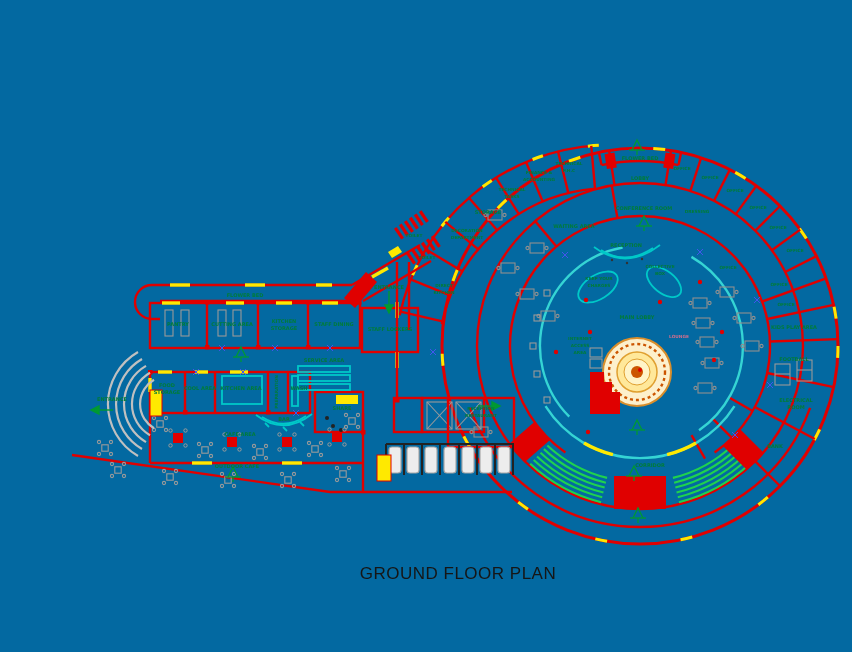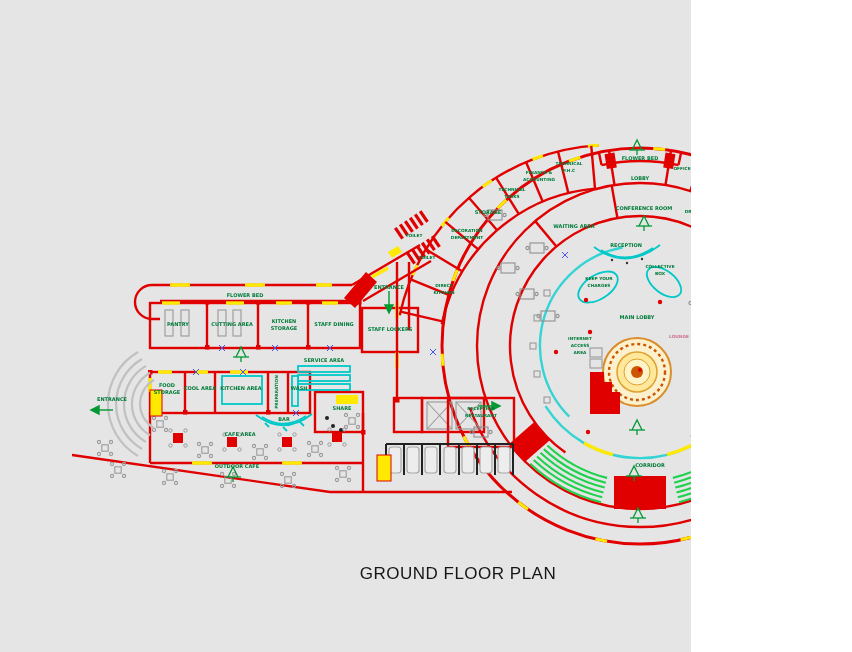--- a/index.html
+++ b/index.html
@@ -1,16 +1,16 @@
 <!DOCTYPE html>
 <html><head>
 <meta charset="utf-8">
 <style>
   html,body{margin:0;padding:0;background:#ffffff;}
-  .stage{position:relative;width:691px;height:652px;background:#e5e5e5;overflow:hidden;
+  .stage{position:relative;width:852px;height:652px;background:#0369a1;overflow:hidden;
          font-family:"DejaVu Sans",sans-serif;}
   svg{position:absolute;left:0;top:0;}
   text{font-family:"DejaVu Sans",sans-serif;font-weight:bold;fill:#007c3a;text-anchor:middle;}
   .lbl{font-size:5px;}
   .lbl4{font-size:4.3px;}
   .pink{fill:#cf6f8d;}
   .title{font-size:17px;fill:#161616;font-weight:normal;letter-spacing:0.5px;
          font-family:"Liberation Sans",sans-serif;}
   .wall{stroke:#e00000;stroke-width:2.4;fill:none;}
   .wallthick{stroke:#e00000;stroke-width:3;fill:none;}

